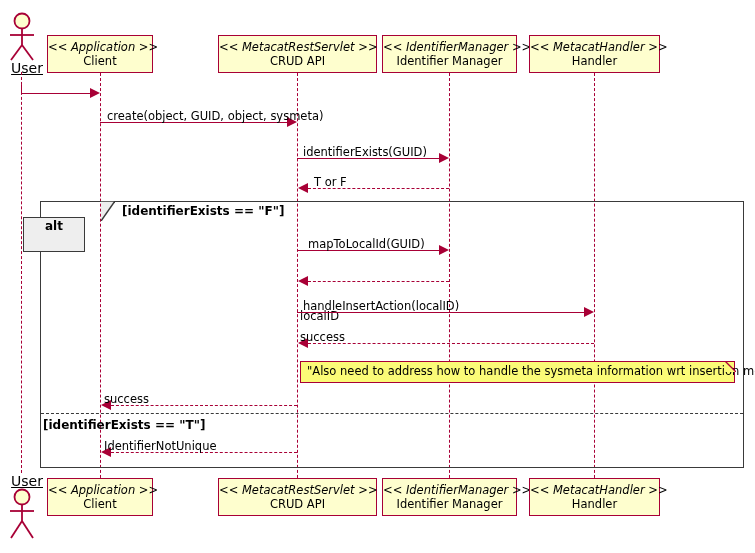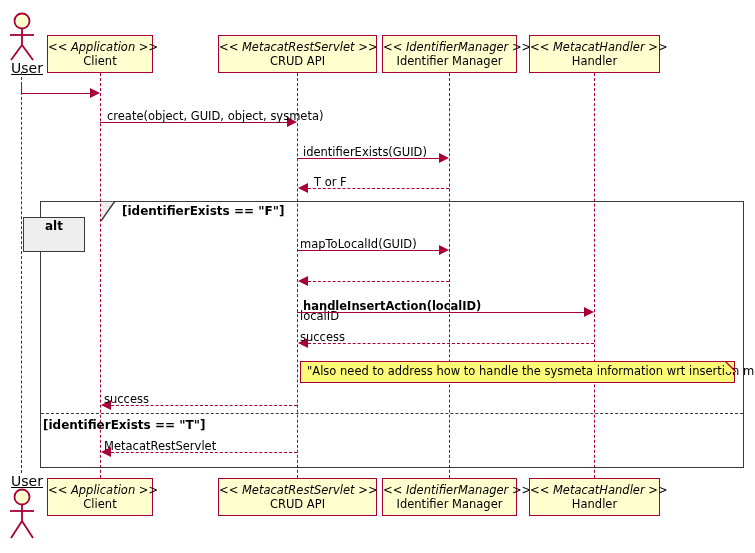--- a/index.html
+++ b/index.html
@@ -126,44 +126,44 @@
   <div class="frame-tab" style="left:23px;top:201px;width:62px;height:35px;margin-top:16px;">alt</div>
   <svg style="position:absolute;left:101px;top:201px;width:14px;height:20px;" viewBox="0 0 14 20">
     <path d="M0,0 L14,0 L0,20 Z" fill="#EEEEEE" stroke="none"></path>
     <path d="M14,0 L0,20" stroke="#3A3A3A" stroke-width="1.5" fill="none"></path>
     <path d="M0,0 L14,0" stroke="#3A3A3A" stroke-width="1.5" fill="none"></path>
   </svg>
   <div class="frame-cond" style="left:122px;top:204px;">[identifierExists == "F"]</div>
 
   <div class="msg-line" style="left:297px;top:250px;width:143px;"></div>
   <div class="arrow-r" style="left:439px;top:245px;"></div>
-  <div class="msg-text" style="left:300px;top:237px;">mapToLocalId(GUID)</div>
+  <div class="msg-text" style="left:308px;top:237px;">mapToLocalId(GUID)</div>
 
   <div class="msg-line ret" style="left:308px;top:281px;width:141px;"></div>
   <div class="arrow-l" style="left:298px;top:276px;"></div>
   <div class="msg-text" style="left:300px;top:268px;margin-top:41px;">localID</div>
 
   <div class="msg-line" style="left:297px;top:312px;width:288px;"></div>
   <div class="arrow-r" style="left:584px;top:307px;"></div>
-  <div class="msg-text" style="left:303px;top:299px;font-weight:bold;">handleInsertAction(localID)</div>
+  <div class="msg-text" style="left:303px;top:299px;">handleInsertAction(localID)</div>
 
   <div class="msg-line ret" style="left:308px;top:343px;width:286px;"></div>
   <div class="arrow-l" style="left:298px;top:338px;"></div>
   <div class="msg-text" style="left:300px;top:330px;">success</div>
 
   <div class="note" style="left:300px;top:361px;width:435px;height:22px;">"Also need to address how to handle the sysmeta information wrt insertion methods"</div>
   <svg style="position:absolute;left:725px;top:361px;width:11px;height:11px;" viewBox="0 0 11 11">
     <path d="M0,0 L11,11 L0,11 Z" fill="#FBFB77" stroke="none"></path>
     <path d="M0,0 L11,11" stroke="#A80036" stroke-width="1.3" fill="none"></path>
   </svg>
 
   <div class="msg-line ret" style="left:111px;top:405px;width:186px;"></div>
   <div class="arrow-l" style="left:101px;top:400px;"></div>
   <div class="msg-text" style="left:104px;top:392px;">success</div>
 
   <div class="frame-sep" style="left:41px;top:413px;width:702px;"></div>
   <div class="frame-cond" style="left:43px;top:418px;">[identifierExists == "T"]</div>
 
   <div class="msg-line ret" style="left:111px;top:452px;width:186px;"></div>
   <div class="arrow-l" style="left:101px;top:447px;"></div>
-  <div class="msg-text" style="left:104px;top:439px;">MetacatRestServlet</div>
+  <div class="msg-text" style="left:104px;top:439px;">IdentifierNotUnique</div>
 
 </div>
 
 </body></html>

